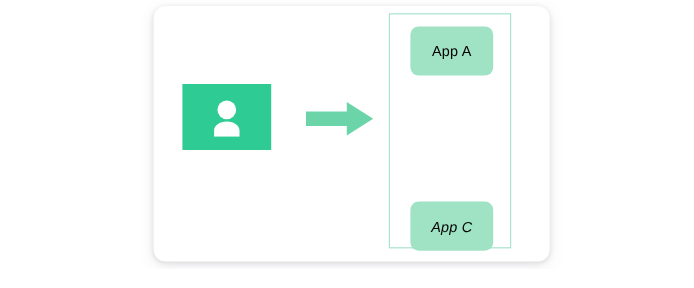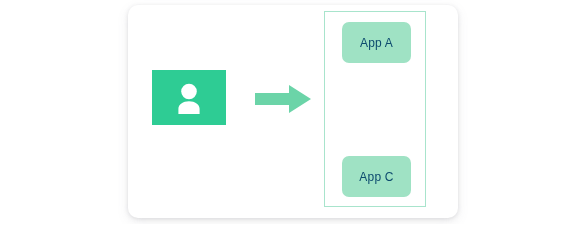--- a/index.html
+++ b/index.html
@@ -69,28 +69,28 @@
 
   .app-box {
     position: absolute;
     left: 17px;
     width: 69px;
     height: 41px;
     border-radius: 7px;
     display: flex;
     align-items: center;
     justify-content: center;
-    color: #0c4a6e;
+    color: #000000;
     font-size: 12px;
     letter-spacing: 0.2px;
     user-select: none;
   }
   #app-box-a { top: 10px;  background: #9FE2C4; }
   #app-box-b { top: 74px;  background: #3FCC96; }
-  #app-box-c { top: 144px; background: #9FE2C4; }
+  #app-box-c { top: 156px; background: #9FE2C4; font-style: italic; }
 </style>
 </head>
 <body>
 
 <div id="diagram-card">
 
   <div></div>
 
   <div></div>
 

